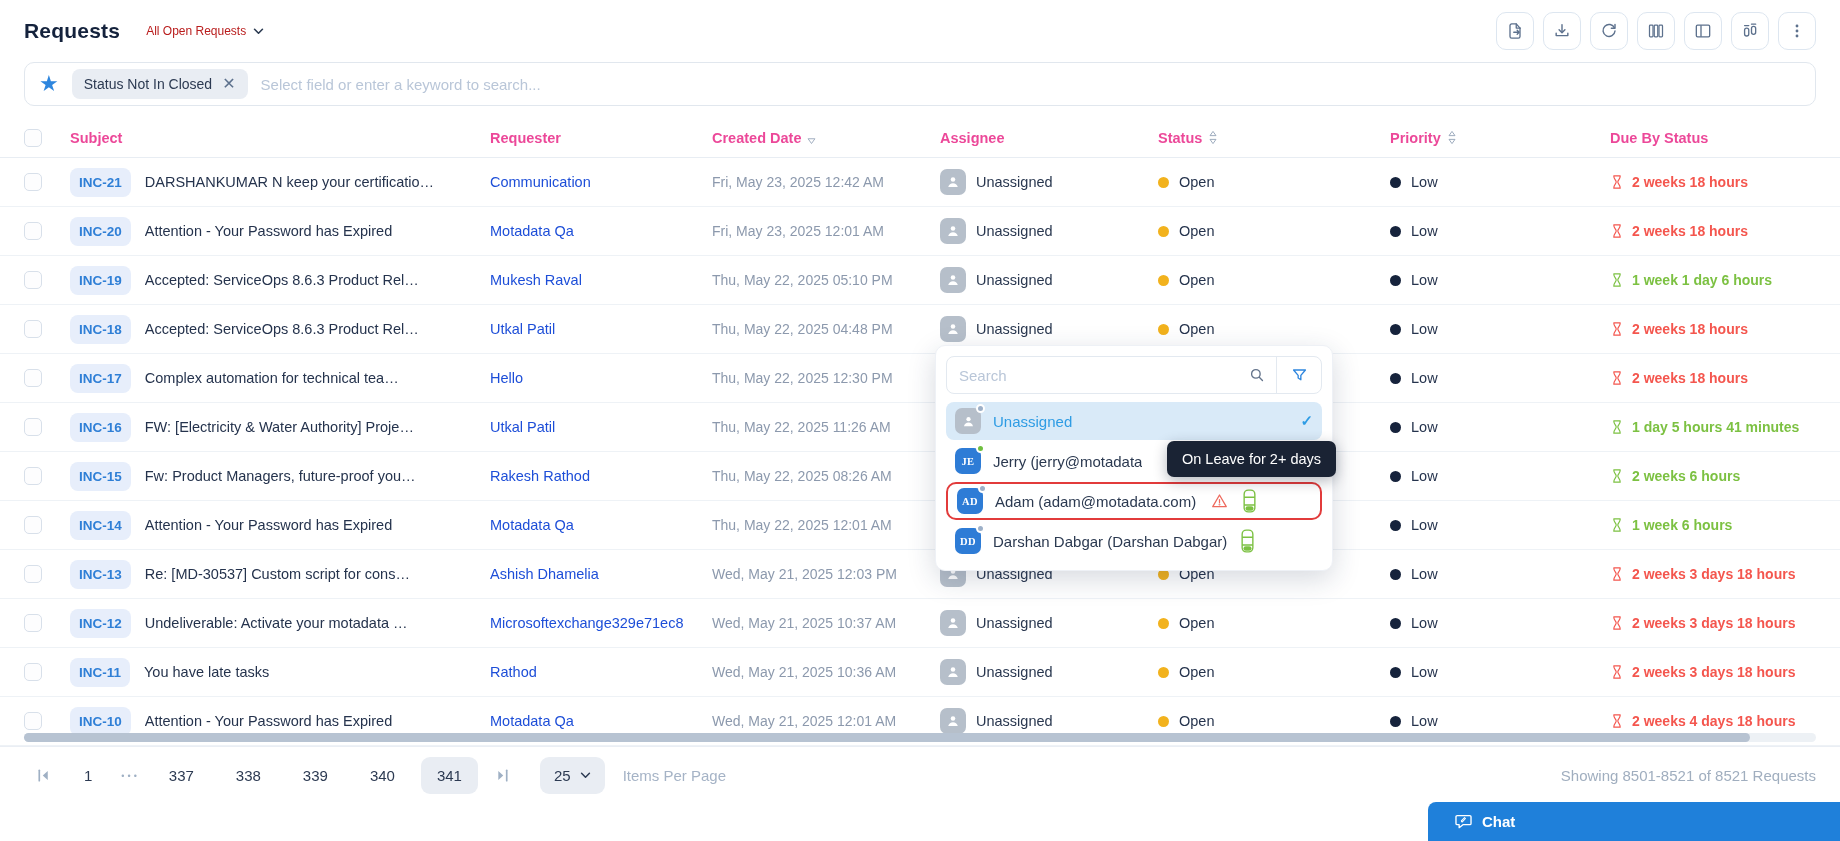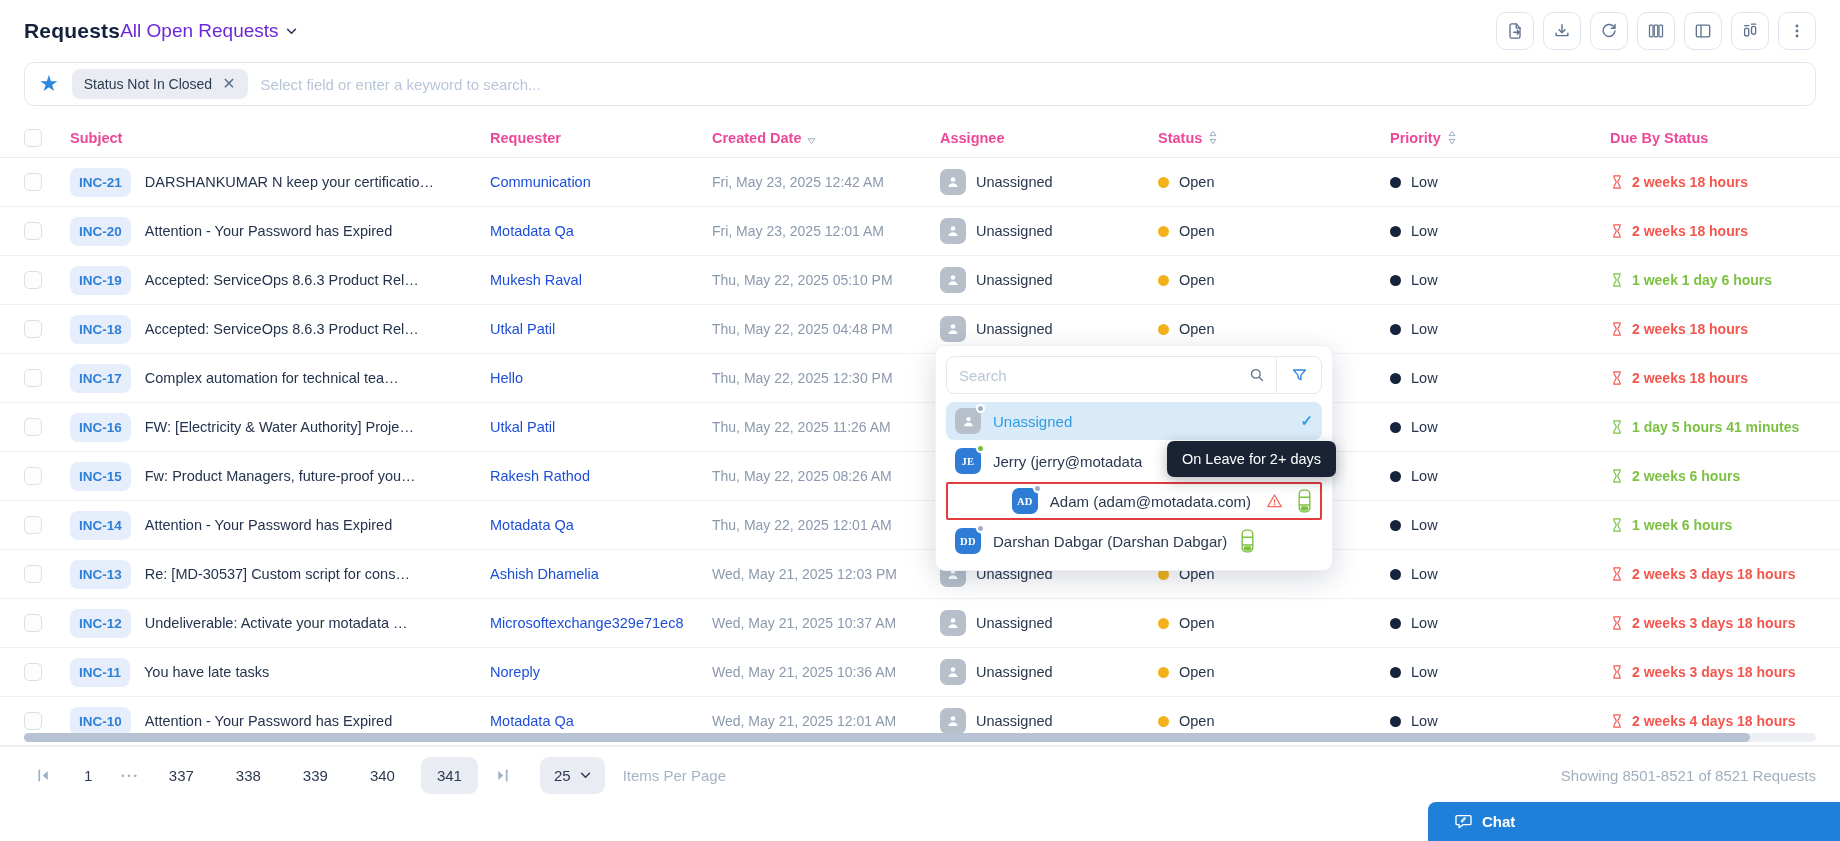--- a/index.html
+++ b/index.html
@@ -3,22 +3,22 @@
 <meta charset="utf-8">
 <style>
   * { margin:0; padding:0; box-sizing:border-box; }
   html,body { width:1840px; height:841px; overflow:hidden; background:#fff;
     font-family:"Liberation Sans", sans-serif; color:#25334d; }
   svg { display:block; }
 
   
   .topbar { height:56px; display:flex; align-items:center; padding:6px 24px 0; }
   .title { font-size:21px; font-weight:700; color:#14223c; letter-spacing:.2px; }
-  .view-selector { display:flex; align-items:center; gap:7px;
-    font-size:19px; color:#6d28d9; cursor:pointer; }
+  .view-selector { margin-left:26px; display:flex; align-items:center; gap:7px;
+    font-size:12px; color:#b91c1c; cursor:pointer; }
   .toolbar { margin-left:auto; display:flex; gap:9px; }
   .tbtn { width:38px; height:38px; border:1px solid #dde6f0; border-radius:10px;
     background:#fff; color:#5d718d; display:grid; place-items:center; cursor:pointer; }
 
   
   .searchbar { margin:6px 24px 0; height:44px; border:1px solid #e1e7ee; border-radius:10px;
     display:flex; align-items:center; gap:13px; padding:0 14px; }
   .fav-star { color:#2e86de; font-size:22px; line-height:1; cursor:pointer; }
   .chip { background:#e9edf3; border-radius:8px; padding:7px 12px; font-size:14px;
     color:#2c3a52; display:flex; align-items:center; gap:10px; white-space:nowrap; cursor:default; }
@@ -87,21 +87,21 @@
   .dd-input { flex:1; border:none; outline:none; font-size:15px; padding:0 10px 0 12px;
     color:#2c3a52; font-family:inherit; }
   .dd-input::placeholder { color:#b9c6d8; }
   .dd-div { width:1px; align-self:stretch; background:#e3e9f0; }
   .dd-funnel { width:44px; display:grid; place-items:center; cursor:pointer; }
   .dd-mag { padding:0 10px; color:#64748b; cursor:pointer; }
   .opt { height:38px; display:flex; align-items:center; gap:12px; padding:0 9px;
     border-radius:8px; margin-bottom:2px; font-size:15px; color:#2b3950; cursor:pointer; }
   .opt .avatar { width:26px; height:26px;font-family:Liberation Serif, serif; }
   .opt.sel { background:#d9eaf8; color:#2e9ce4; }
-  .opt.danger { border:2.5px solid #e23b3b; border-radius:2px;justify-content:flex-end; }
+  .opt.danger { border:2.5px solid #e23b3b; border-radius:10px; }
   .initials { color:#fff; font-size:10.5px; font-weight:700; letter-spacing:.3px; }
   .presence { position:absolute; top:-4px; right:-4px; width:9px; height:9px; border-radius:50%;
     border:2px solid #fff; }
   .p-gray { background:#9db0c8; }
   .p-green { background:#6fbf3f; }
   .opt-label { white-space:nowrap; overflow:hidden; }
   .optcheck { margin-left:auto; color:#2e9ce4; font-size:15px; font-weight:700; }
   .warn-i, .gauge-i { flex:none; margin-left:2px; }
 
   
@@ -626,21 +626,21 @@
 
   <div class="tr grid-cols">
     <div class="td">
         <span class="cb"></span>
       </div>
     <div class="td">
       <span class="idchip">INC-11</span>
       <span class="subj">You have late tasks</span>
     </div>
     <div class="td">
-        <a class="reqlink">Noreply</a>
+        <a class="reqlink">Rathod</a>
       </div>
     <div class="td td-date">Wed, May 21, 2025 10:36 AM</div>
     <div class="td td-assignee">
       <span class="avatar gray">
         <svg width="16" height="16" viewBox="0 0 24 24">
             <circle cx="12" cy="8.2" r="3.4" fill="#fff"></circle>
             <path d="M4.8 19.5c1-3.9 3.7-5.8 7.2-5.8s6.2 1.9 7.2 5.8z" fill="#fff"></path>
           </svg>
       </span>
       <span>Unassigned</span>

